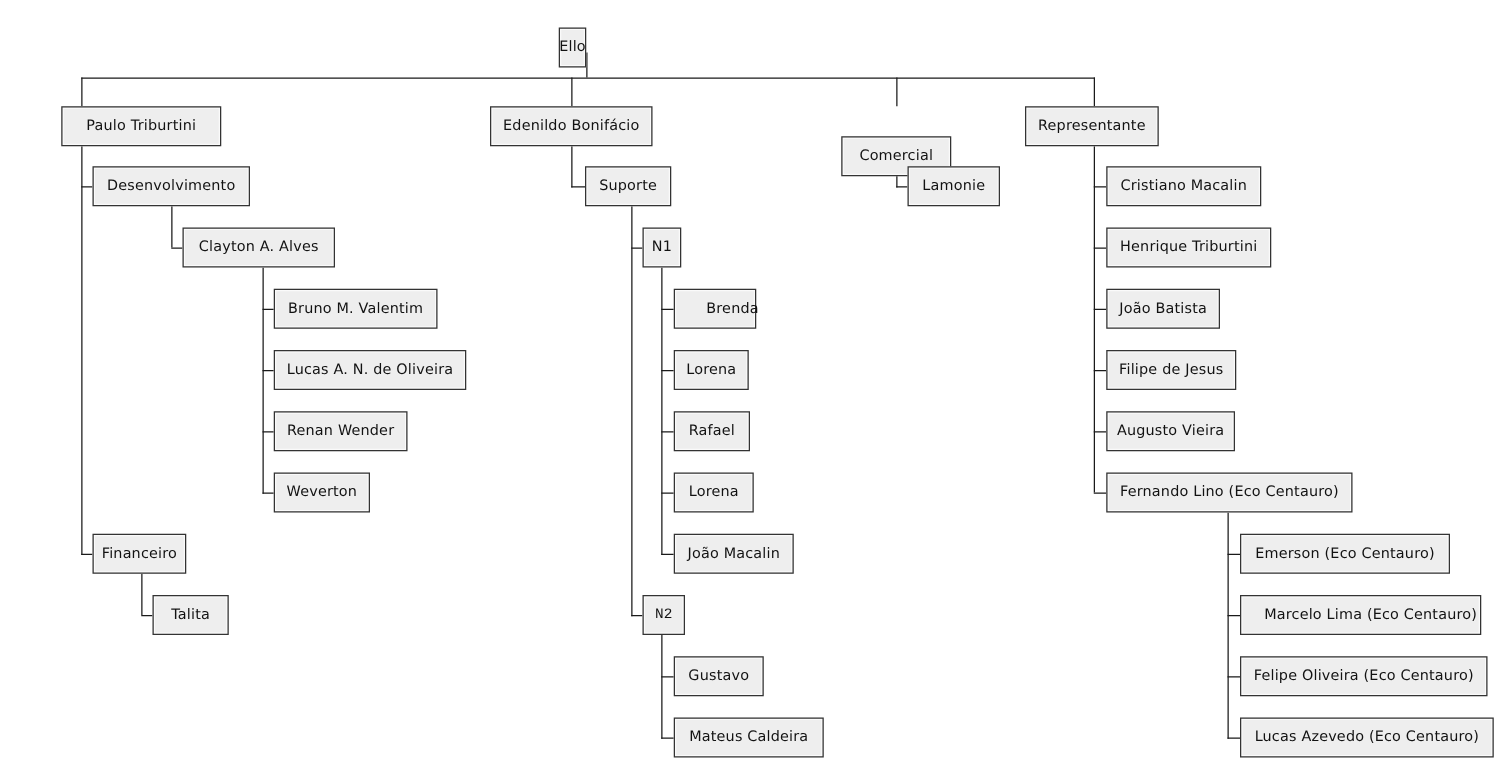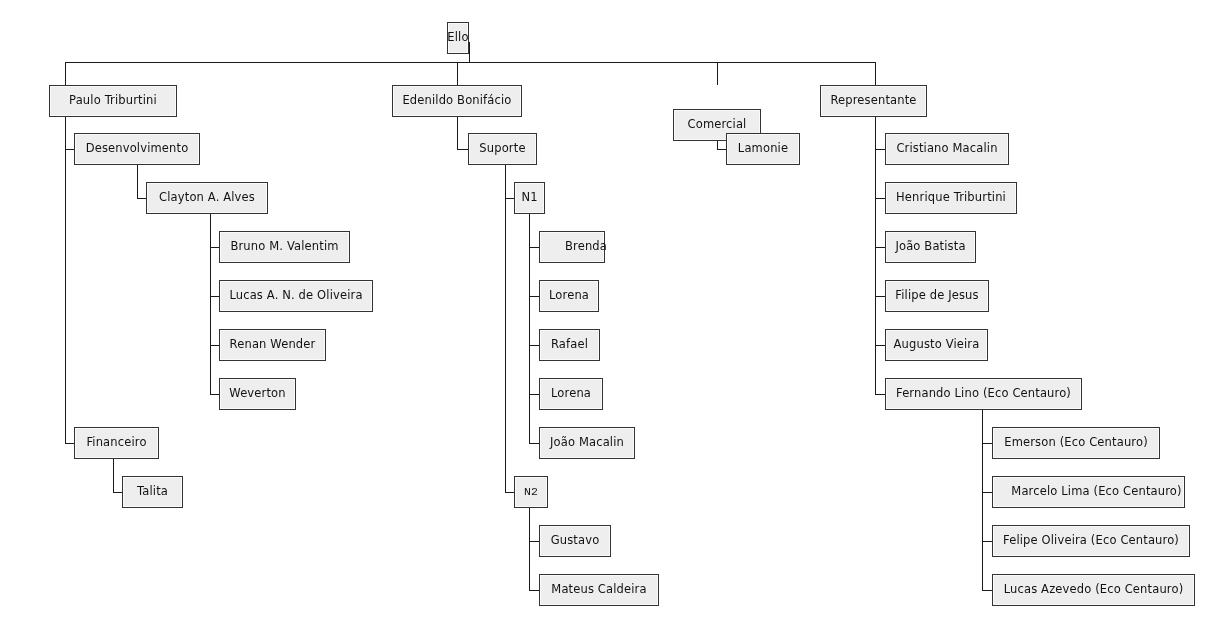--- a/index.html
+++ b/index.html
@@ -106,21 +106,21 @@
   <div class="edge h" style="left:982px;top:590px;width:10px;"></div>
 
   <div class="node" style="left:447px;top:22px;width:22px;">Ello</div>
 
   <div class="node" style="left:9px;top:85px;width:128px;margin-left:40px;">Paulo Triburtini</div>
   <div class="node" style="left:392px;top:85px;width:130px;">Edenildo Bonifácio</div>
   <div class="node" style="left:673px;top:85px;width:88px;margin-top:24px;">Comercial</div>
   <div class="node" style="left:820px;top:85px;width:107px;">Representante</div>
 
   <div class="node" style="left:74px;top:133px;width:126px;">Desenvolvimento</div>
-  <div class="node" style="left:74px;top:427px;width:85px;">Financeiro</div>
+  <div class="node" style="left:74px;top:427px;width:75px;">Financeiro</div>
 
   <div class="node" style="left:146px;top:182px;width:122px;">Clayton A. Alves</div>
 
   <div class="node" style="left:219px;top:231px;width:131px;">Bruno M. Valentim</div>
   <div class="node" style="left:219px;top:329px;width:107px;">Renan Wender</div>
   <div class="node" style="left:219px;top:280px;width:154px;">Lucas A. N. de Oliveira</div>
   <div class="node" style="left:219px;top:378px;width:77px;">Weverton</div>
 
   <div class="node" style="left:122px;top:476px;width:61px;">Talita</div>
 

